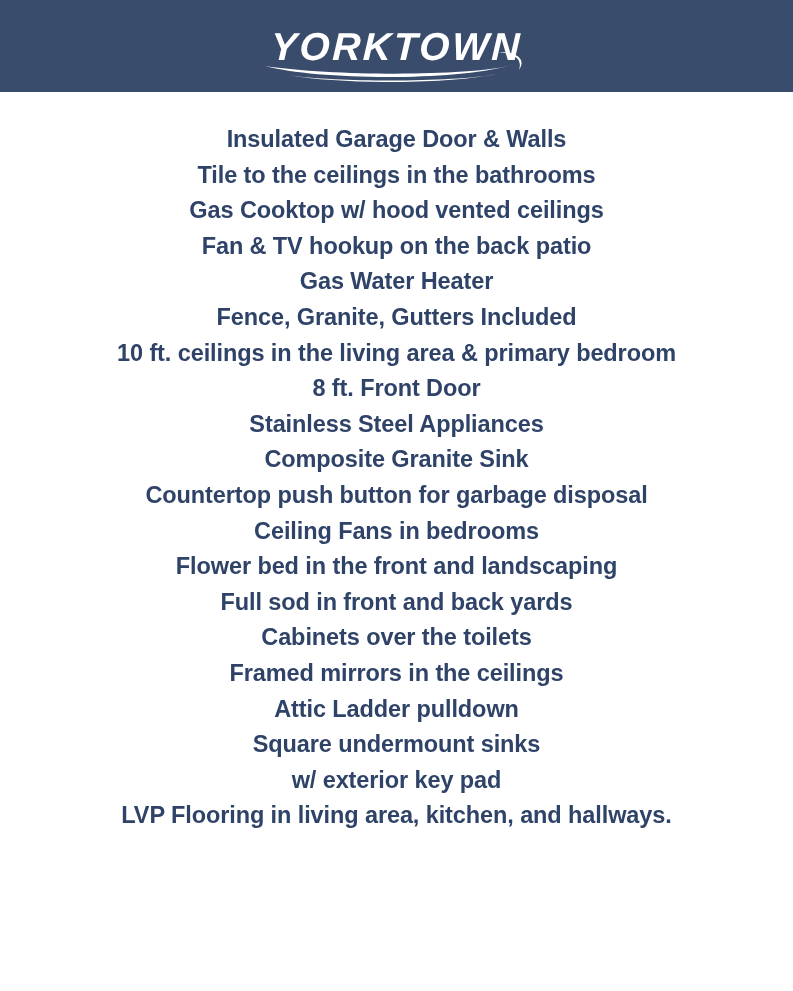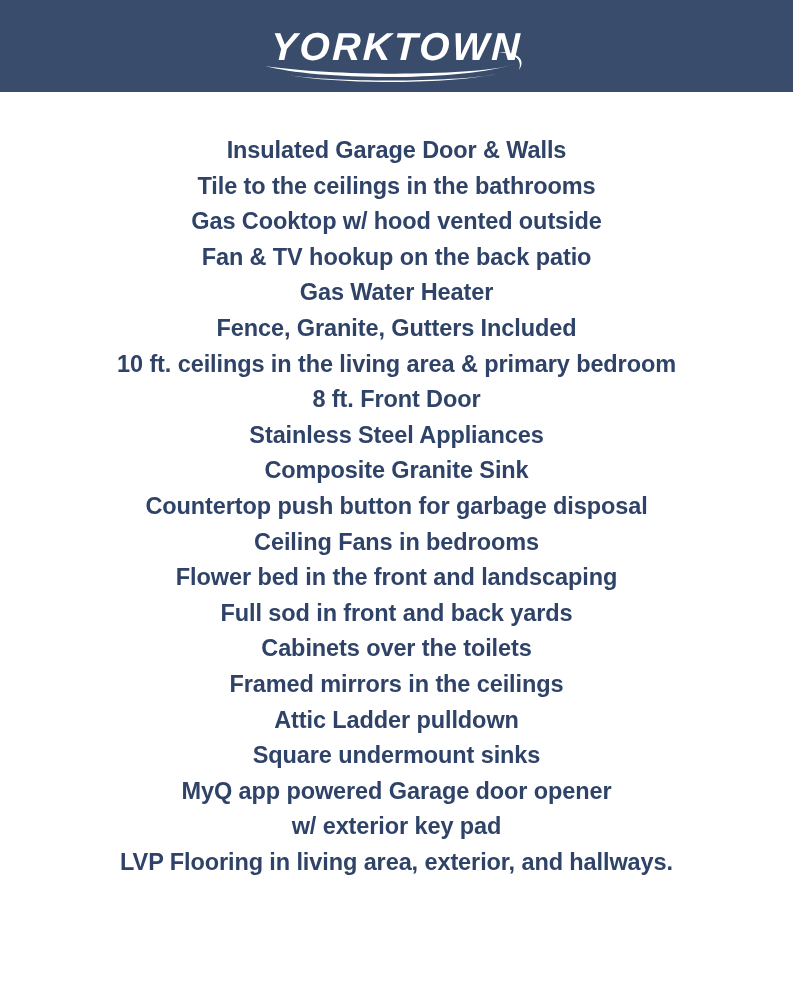--- a/index.html
+++ b/index.html
@@ -58,21 +58,21 @@
     width: 300px;
     height: 32px;
   }
   
   .content {
     padding: 26px 14px 10px 14px;
     box-sizing: border-box;
   }
   .feature-list {
     list-style: none;
-    margin: 15px;
+    margin: 4px;
     padding: 0;
     text-align: center;
   }
   .feature-item {
     color: #2f4368;
     font-family: "Liberation Sans", sans-serif;
     font-weight: bold;
     font-size: 23.5px;
     line-height: 35.6px;
     letter-spacing: -0.1px;
@@ -92,35 +92,34 @@
         <path d="M40 25 C100 35, 200 34, 250 24 C210 32, 95 33, 40 25 Z" fill="#ffffff"></path>
         <path d="M252 2 C268 2, 280 8, 272 20 C276 8, 266 4, 252 2 Z" fill="#ffffff"></path>
       </svg>
     </div>
   </div>
 
   <div class="content">
     <ul class="feature-list">
       <li class="feature-item">Insulated Garage Door &amp; Walls</li>
       <li class="feature-item">Tile to the ceilings in the bathrooms</li>
-      <li class="feature-item">Gas Cooktop w/ hood vented outside</li>
+      <li class="feature-item">Gas Cooktop w/ hood vented ceilings</li>
       <li class="feature-item">Fan &amp; TV hookup on the back patio</li>
       <li class="feature-item">Gas Water Heater</li>
       <li class="feature-item">Fence, Granite, Gutters Included</li>
       <li class="feature-item">10 ft. ceilings in the living area &amp; primary bedroom</li>
       <li class="feature-item">8 ft. Front Door</li>
       <li class="feature-item">Stainless Steel Appliances</li>
       <li class="feature-item">Composite Granite Sink</li>
       <li class="feature-item">Countertop push button for garbage disposal</li>
       <li class="feature-item">Ceiling Fans in bedrooms</li>
       <li class="feature-item">Flower bed in the front and landscaping</li>
       <li class="feature-item">Full sod in front and back yards</li>
       <li class="feature-item">Cabinets over the toilets</li>
       <li class="feature-item">Framed mirrors in the ceilings</li>
       <li class="feature-item">Attic Ladder pulldown</li>
       <li class="feature-item">Square undermount sinks</li>
-      <li class="feature-item">MyQ app powered Garage door opener</li>
       <li class="feature-item">w/ exterior key pad</li>
-      <li class="feature-item">LVP Flooring in living area, exterior, and hallways.</li>
+      <li class="feature-item">LVP Flooring in living area, kitchen, and hallways.</li>
     </ul>
   </div>
 
 </div>
 
 </body></html>

